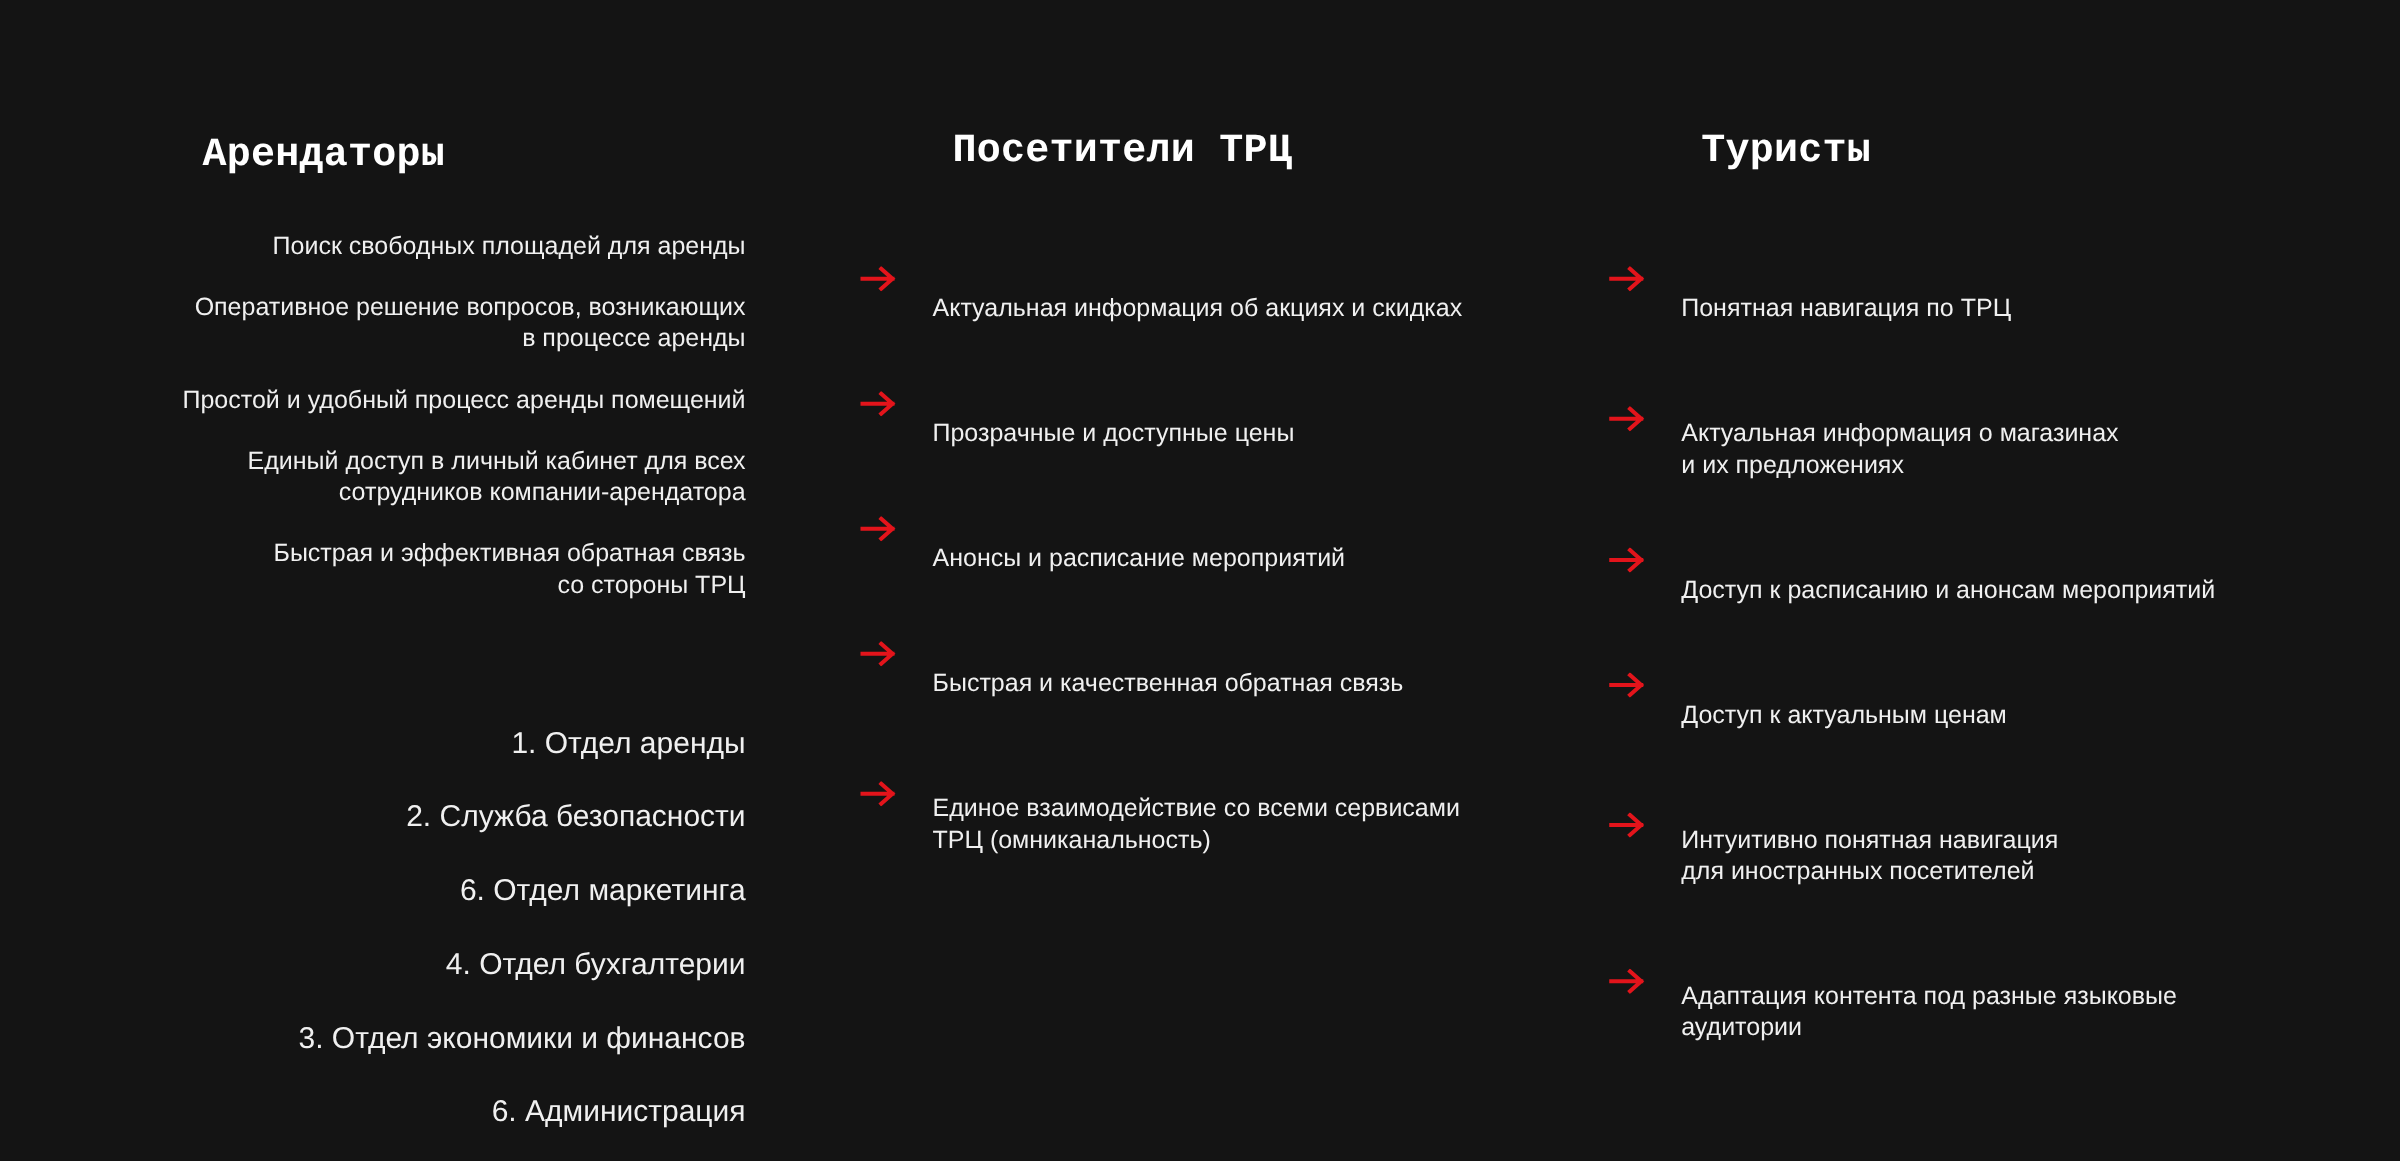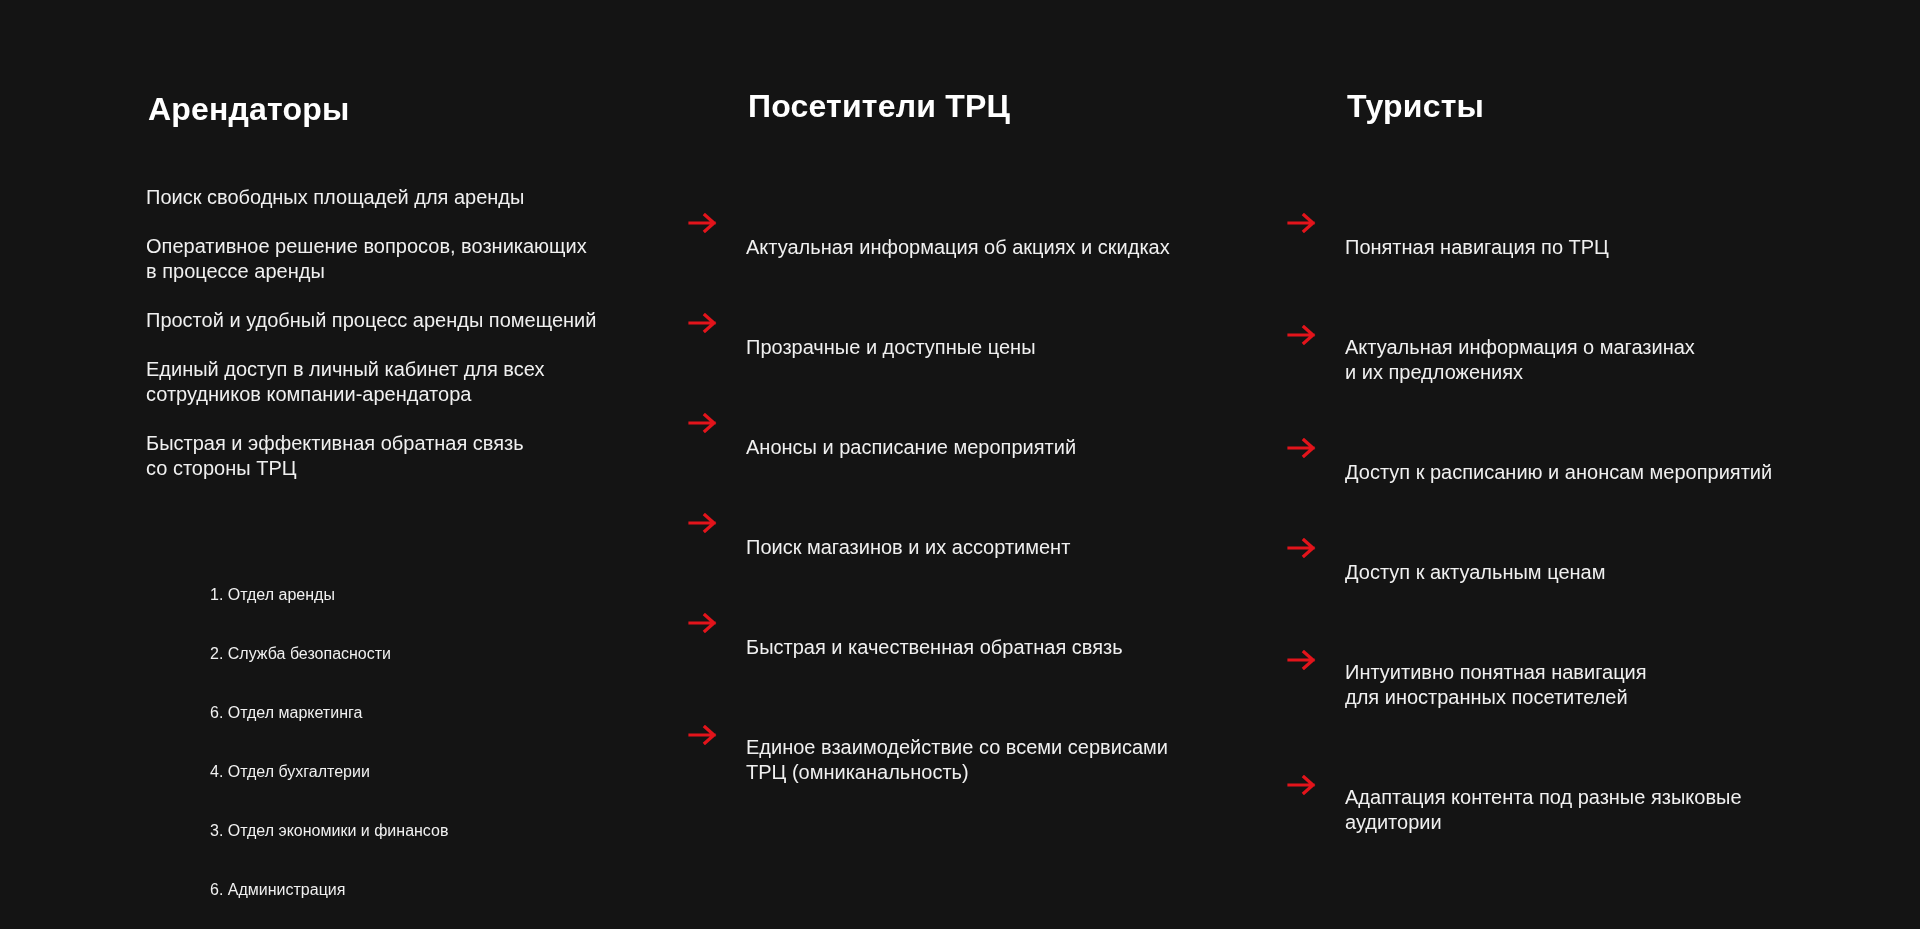--- a/index.html
+++ b/index.html
@@ -20,26 +20,27 @@
       top: 0;
     }
     .col-tenants { left: 146px; width: 520px; }
     .col-visitors { left: 746px; width: 520px; }
     .col-tourists { left: 1345px; width: 540px; }
 
     .heading {
       position: absolute;
       top: 86px;
       left: 0;
-      margin: 2px;
+      margin: 16px;
       font-size: 32px;
       font-weight: bold;
       letter-spacing: 0.2px;
       white-space: nowrap;
       color: #ffffff;
+      font-family: Liberation Mono, monospace;
     }
     .col-tenants .heading { top: 89px; }
 
     .items {
       position: absolute;
       top: 185px;
       left: 0;
       margin: 0;
       padding: 0;
       list-style: none;
@@ -56,31 +57,31 @@
       position: absolute;
       left: -58px;
       top: 50%;
       transform: translateY(-50%);
       width: 30px;
       height: 20px;
     }
     .item .arrow svg { display: block; }
 
     .col-tenants .items { top: 185px; }
-    .col-tenants .item { margin-bottom: 24px; }
+    .col-tenants .item { margin-bottom: 24px; text-align: right; }
     .col-visitors .item { margin-bottom: 25px; }
     .col-tourists .item { margin-bottom: 25px; }
 
     .sublist {
       list-style: none;
       margin: 20px 0 0 0;
       padding: 0;
     }
     .sublist li {
-      font-size: 16px;
+      font-size: 24px;
       line-height: 34px;
       white-space: nowrap;
       color: #f0f0f0;
     }
     .col-tenants .sublist { margin-left: 64px; margin-top: 23px; }
   </style>
 </head>
 <body>
 
 <section class="column col-tenants">
@@ -121,26 +122,20 @@
       <span class="arrow"><svg width="30" height="20" viewBox="0 0 30 20">
             <path d="M2 10 H26 M17 2 L26 10 L17 18" stroke="#e3141b" stroke-width="3.2" fill="none" stroke-linecap="square"></path>
           </svg></span>
       <span>Прозрачные и доступные цены</span>
     </li>
     <li class="item">
       <span class="arrow"><svg width="30" height="20" viewBox="0 0 30 20">
             <path d="M2 10 H26 M17 2 L26 10 L17 18" stroke="#e3141b" stroke-width="3.2" fill="none" stroke-linecap="square"></path>
           </svg></span>
       <span>Анонсы и расписание мероприятий</span>
-    </li>
-    <li class="item">
-      <span class="arrow"><svg width="30" height="20" viewBox="0 0 30 20">
-            <path d="M2 10 H26 M17 2 L26 10 L17 18" stroke="#e3141b" stroke-width="3.2" fill="none" stroke-linecap="square"></path>
-          </svg></span>
-      <span>Поиск магазинов и их ассортимент</span>
     </li>
     <li class="item">
       <span class="arrow"><svg width="30" height="20" viewBox="0 0 30 20">
             <path d="M2 10 H26 M17 2 L26 10 L17 18" stroke="#e3141b" stroke-width="3.2" fill="none" stroke-linecap="square"></path>
           </svg></span>
       <span>Быстрая и качественная обратная связь</span>
     </li>
     <li class="item">
       <span class="arrow"><svg width="30" height="20" viewBox="0 0 30 20">
             <path d="M2 10 H26 M17 2 L26 10 L17 18" stroke="#e3141b" stroke-width="3.2" fill="none" stroke-linecap="square"></path>

